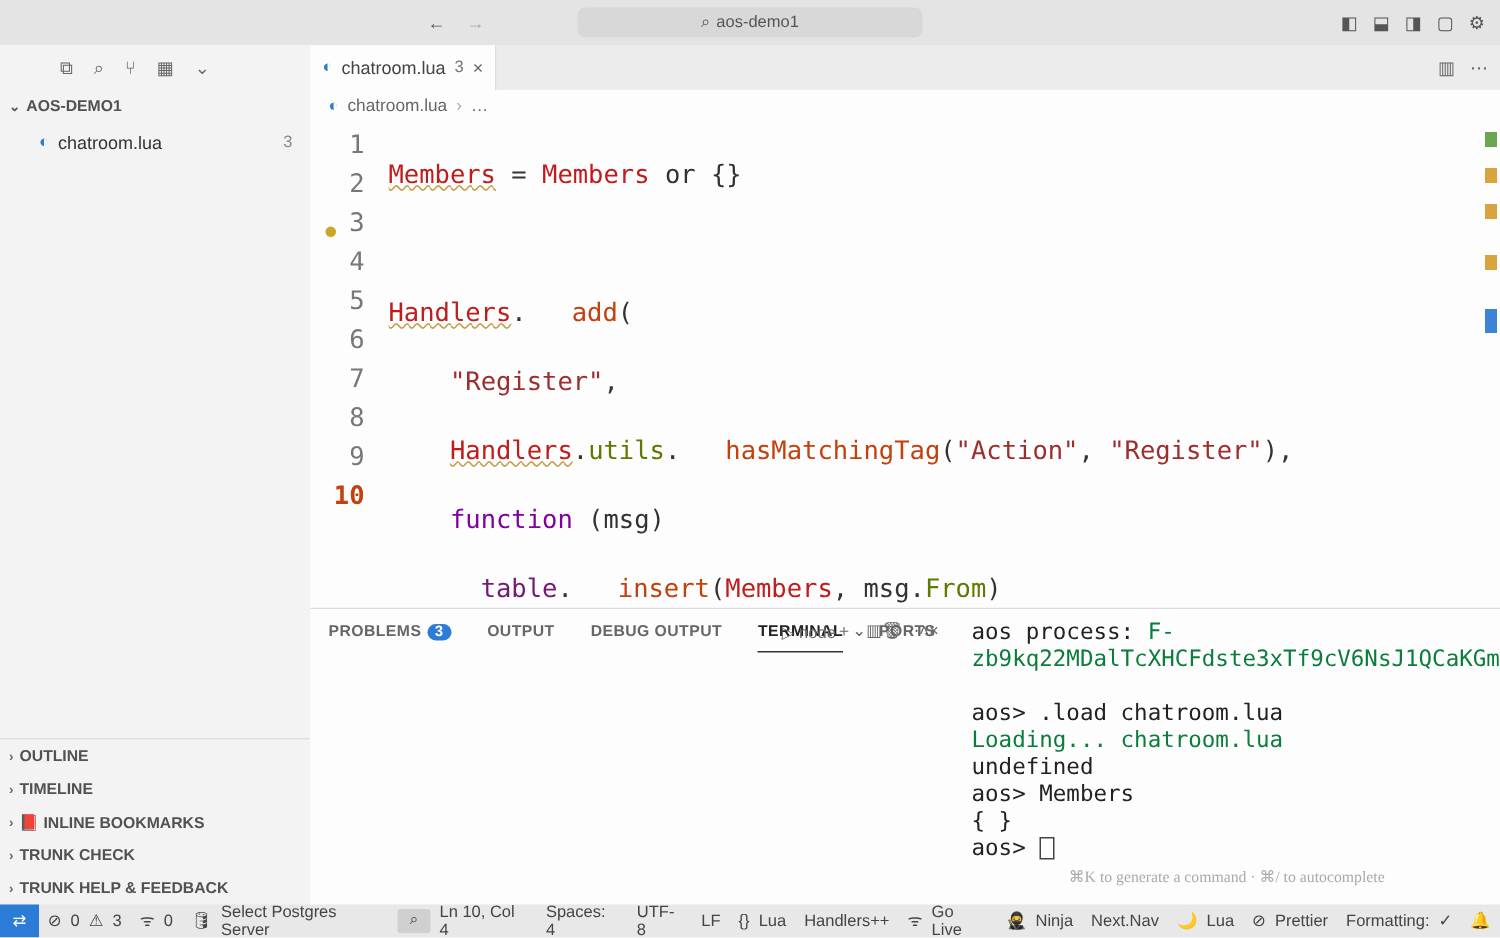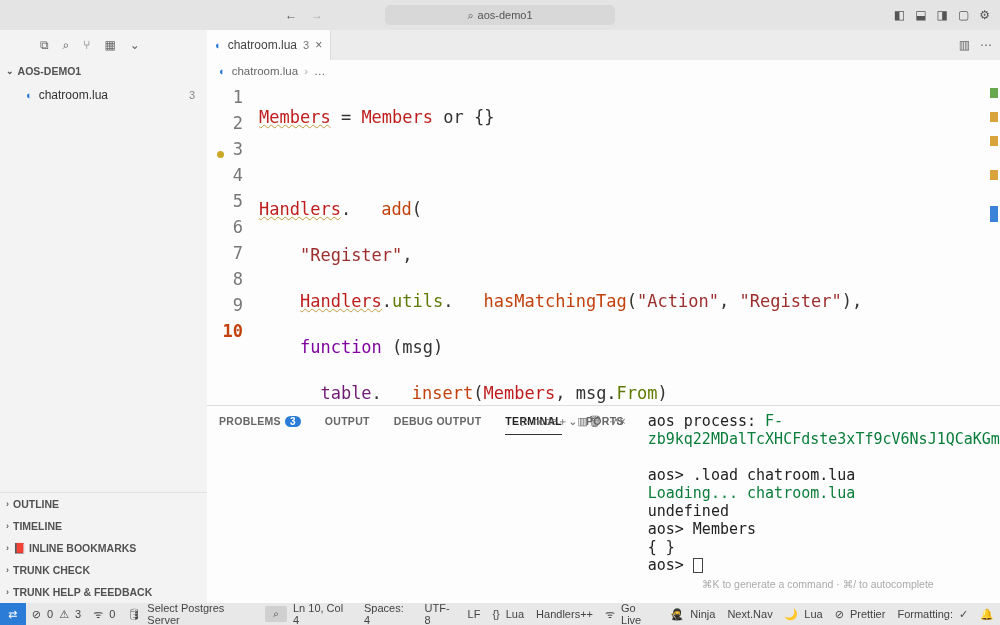--- a/index.html
+++ b/index.html
@@ -94,21 +94,21 @@
 
 .panel { height: 198px; border-top:1px solid #ddd; background:#fdfdfd; display:flex; flex-direction:row;}
 .panel-tabs { height:30px; display:flex; align-items:center; padding:0 12px; gap:24px; font-size:10.5px; color:#666; position:relative;}
 .panel-tabs .ptab { font-weight:600; letter-spacing:0.3px;}
 .panel-tabs .ptab.active { color:#222; border-bottom:1px solid #333; padding-bottom:7px; margin-bottom:-8px;}
 .panel-tabs .badge { background:#2a7cd6; color:#fff; border-radius:8px; padding:0 5px; font-size:10px; margin-left:4px;}
 .panel-tabs .pright { position:absolute; right:10px; display:flex; color:#666; align-items:center; font-size:11px;}
 .terminal { flex:1; padding: 6px 12px 2px 12px; font-family: ui-monospace, "SF Mono", Menlo, Consolas, monospace; font-size:15px; color:#222; overflow:hidden;}
 .terminal .t-green { color:#0b7d3b;}
 .terminal .cursor-box { display:inline-block; width:10px; height:15px; border:1px solid #444; vertical-align:middle;}
-.terminal .hint { text-align:center; color:#aaa; font-size:10.5px; font-family:Liberation Sans, sans-serif; margin-top:4px;}
+.terminal .hint { text-align:center; color:#aaa; font-size:10.5px; font-family:Liberation Serif, serif; margin-top:4px;}
 
 
 .statusbar { height:22px; background:#e8e8e8; display:flex; align-items:center; font-size:11px; color:#444;}
 .statusbar .blue-block { width:26px; height:100%; background:#2a7cd6; display:flex; align-items:center; justify-content:center; color:#fff;}
 .statusbar .grp { display:flex; align-items:center; gap:6px; padding:0 6px;}
 .statusbar .spread { flex:1;}
 
 .ico { display:inline-block; line-height:1; }
 </style>
 </head>

